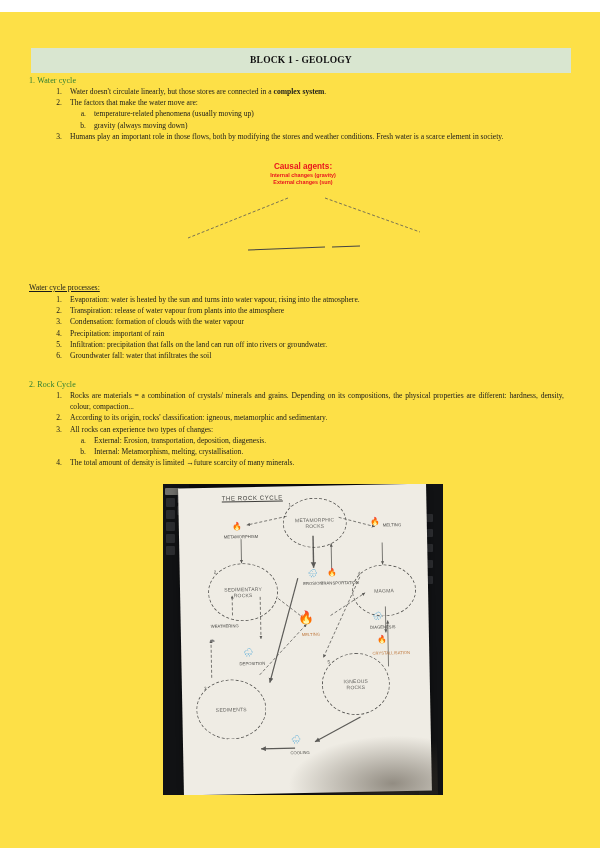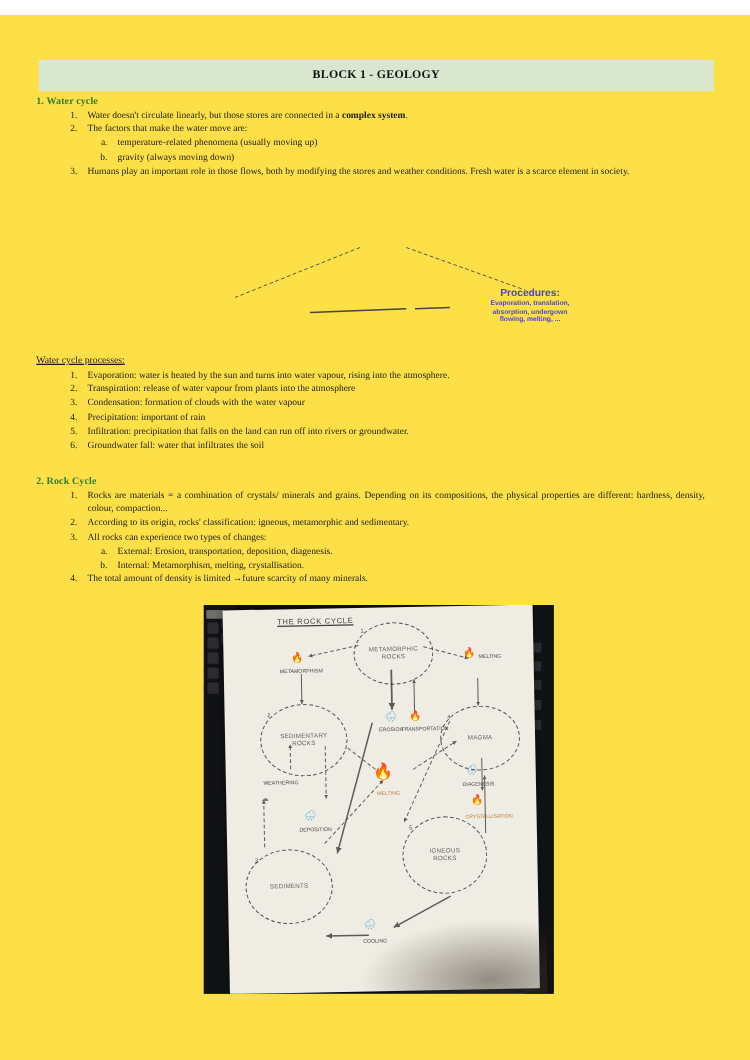--- a/index.html
+++ b/index.html
@@ -40,21 +40,21 @@
     letter-spacing: .2px;
     color: #111111;
     text-align: center;
     line-height: 25px;
   }
 
   
   .section-heading {
     position: absolute;
     font-family: "Liberation Serif", serif;
-    font-weight: bold;
+    font-weight: normal;
     font-size: 8px;
     color: #2e7d32;
     letter-spacing: .1px;
   }
   #sec-water { left: 29px; top: 64px; }
   #sec-rock  { left: 29px; top: 368px; }
 
   
   .olist {
     position: absolute;
@@ -268,28 +268,27 @@
     </div>
 
   <div class="schematic">
     <svg width="370" height="120" style="position:absolute;left:0;top:0;">
       <line x1="168" y1="36" x2="68" y2="76" stroke="#555" stroke-width="0.8" stroke-dasharray="3,2"></line>
       <line x1="205" y1="36" x2="300" y2="70" stroke="#555" stroke-width="0.8" stroke-dasharray="3,2"></line>
       <line x1="128" y1="88" x2="205" y2="85" stroke="#444" stroke-width="1.1"></line>
       <line x1="212" y1="85" x2="240" y2="84" stroke="#444" stroke-width="1.1"></line>
     </svg>
 
-
-
-    <div class="sch-node" id="node-proc">
-      <span class="sch-title">Procedures:</span>
-      <span class="sch-body">Evaporation, translation,</span>
-      <span class="sch-body">absorption, undergown</span>
-      <span class="sch-body">flowing, melting, ...</span>
-    </div>
+    <div class="sch-node" id="node-causal">
+      <span class="sch-title">Causal agents:</span>
+      <span class="sch-body">Internal changes (gravity)</span>
+      <span class="sch-body">External changes (sun)</span>
+    </div>
+
+
   </div>
 
   <div class="proc-title">Water cycle processes:</div>
   <div class="olist" id="list-proc">
       <div class="li">
         <span class="marker">1.</span>
         <span class="txt">Evaporation: water is heated by the sun and turns into water vapour, rising into the atmosphere.</span>
       </div>
       <div class="li">
         <span class="marker">2.</span>

